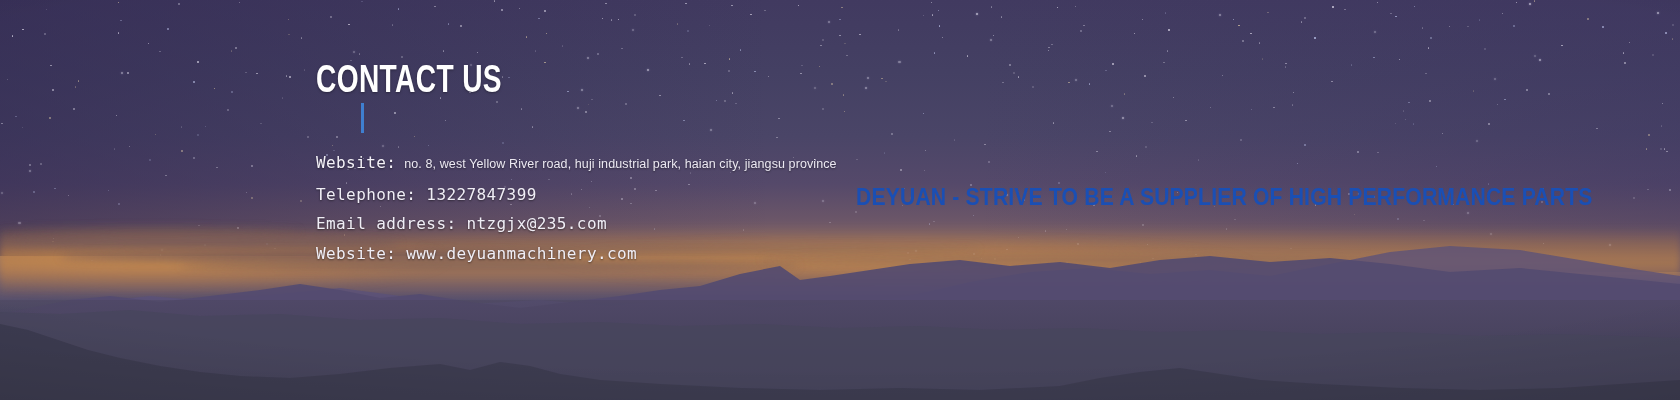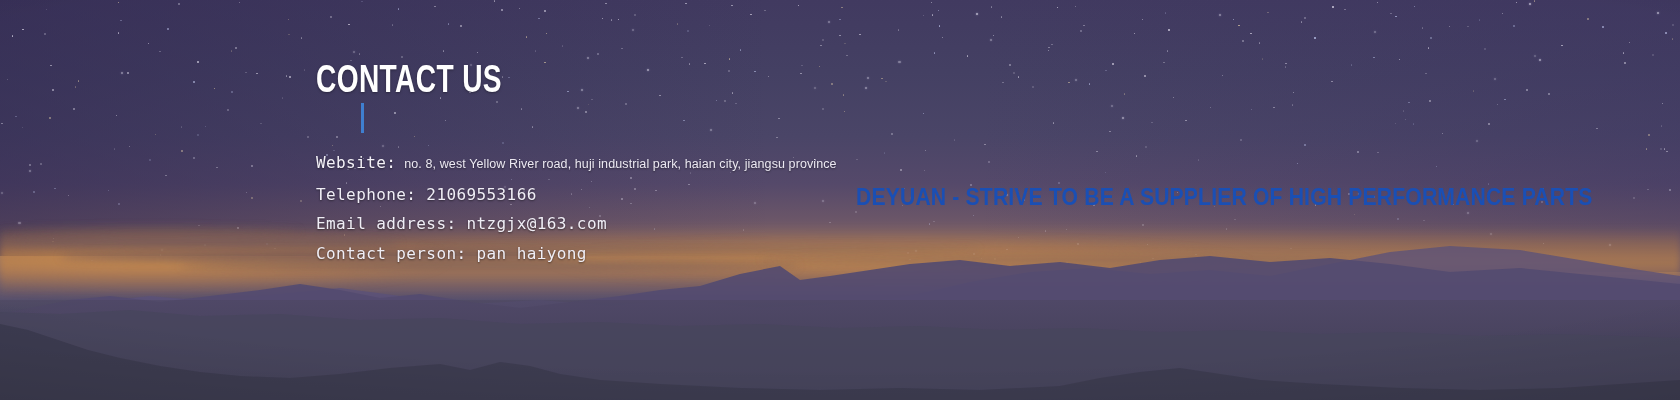--- a/index.html
+++ b/index.html
@@ -741,24 +741,24 @@
 
     <div class="accent-bar"></div>
 
     <ul class="contact-list">
 
       <li class="contact-line address-row">
         <span class="label">Website:</span>
         <span class="value">no. 8, west Yellow River road, huji industrial park, haian city, jiangsu province</span>
       </li>
 
-      <li class="contact-line">Telephone: 21069553166</li>
-
-
-      <li class="contact-line">Email address: ntzgjx@163.com</li>
-
-
-      <li class="contact-line">Contact person: pan haiyong</li>
+      <li class="contact-line">Telephone: 13227847399</li>
+
+
+      <li class="contact-line">Email address: ntzgjx@235.com</li>
+
+      <li class="contact-line">Website: www.deyuanmachinery.com</li>
+
     </ul>
 
     <div class="tagline">DEYUAN - STRIVE TO BE A SUPPLIER OF HIGH PERFORMANCE PARTS</div>
   </div>
 </div>
 
 </body></html>

